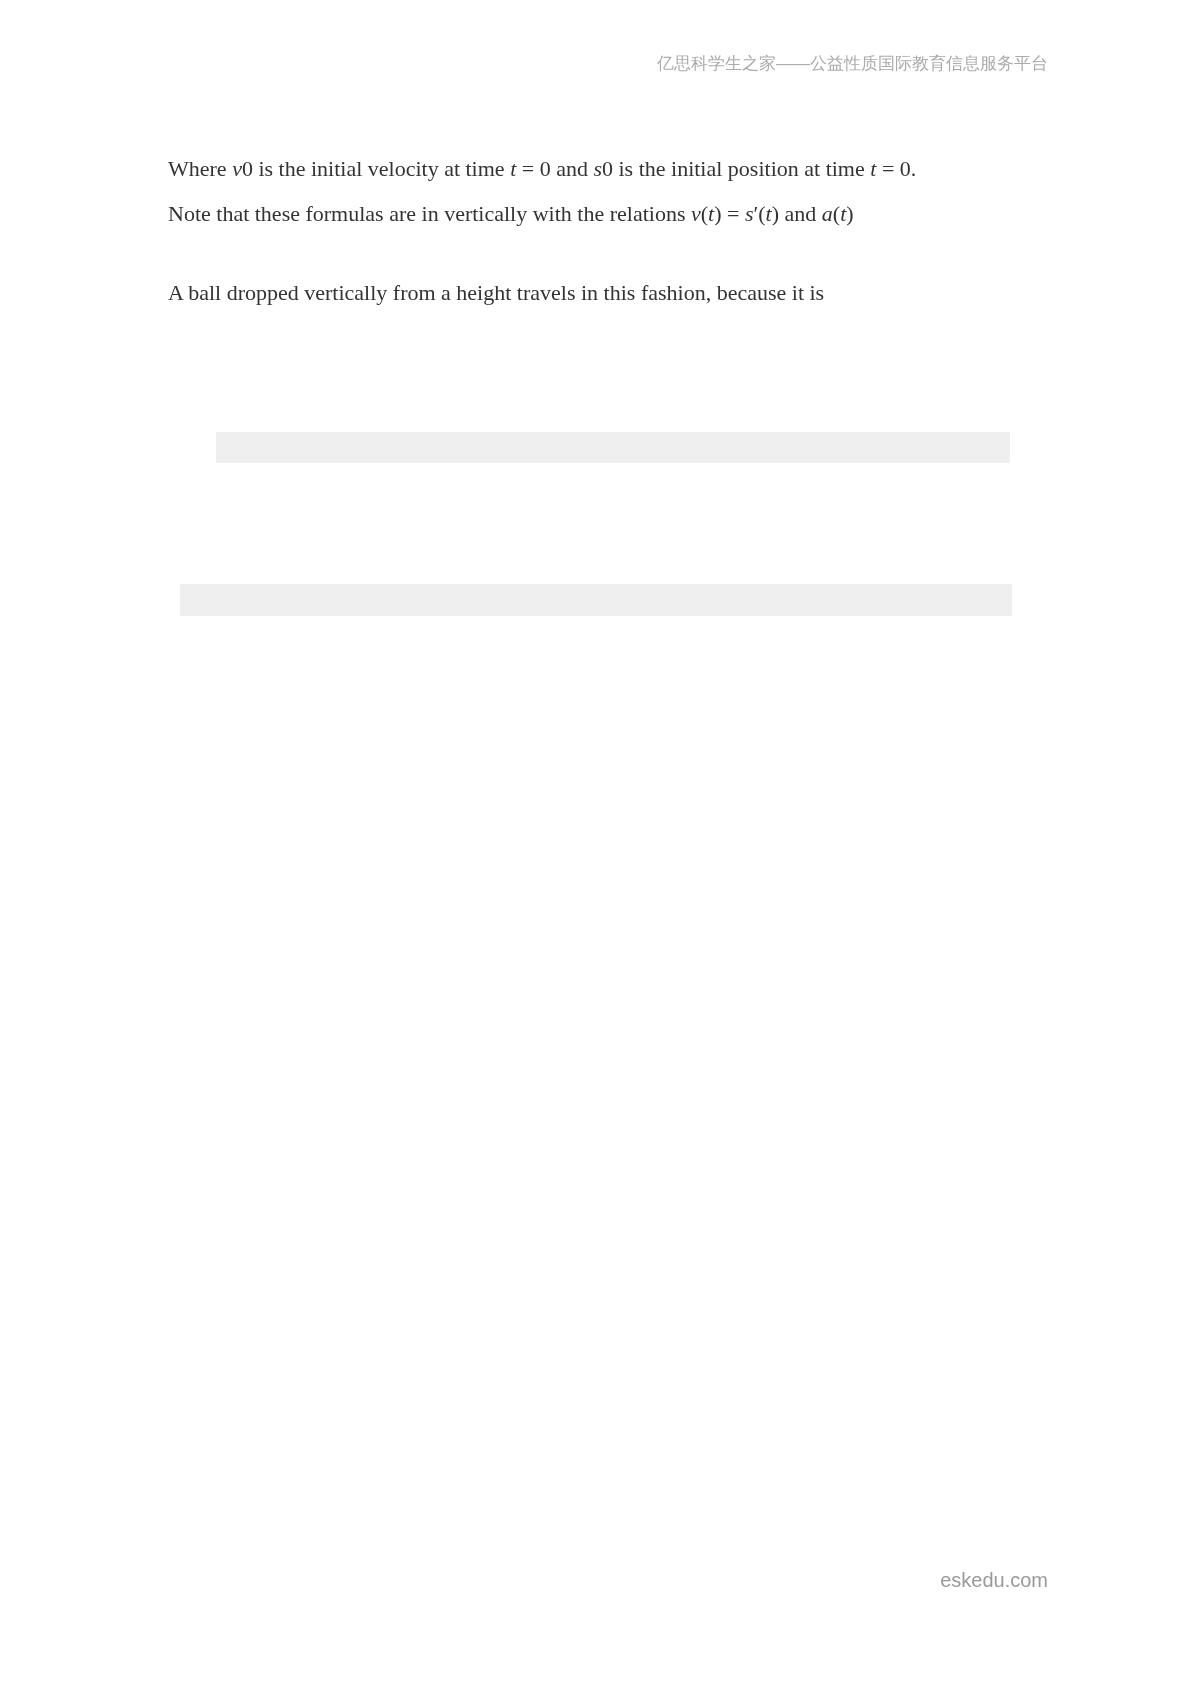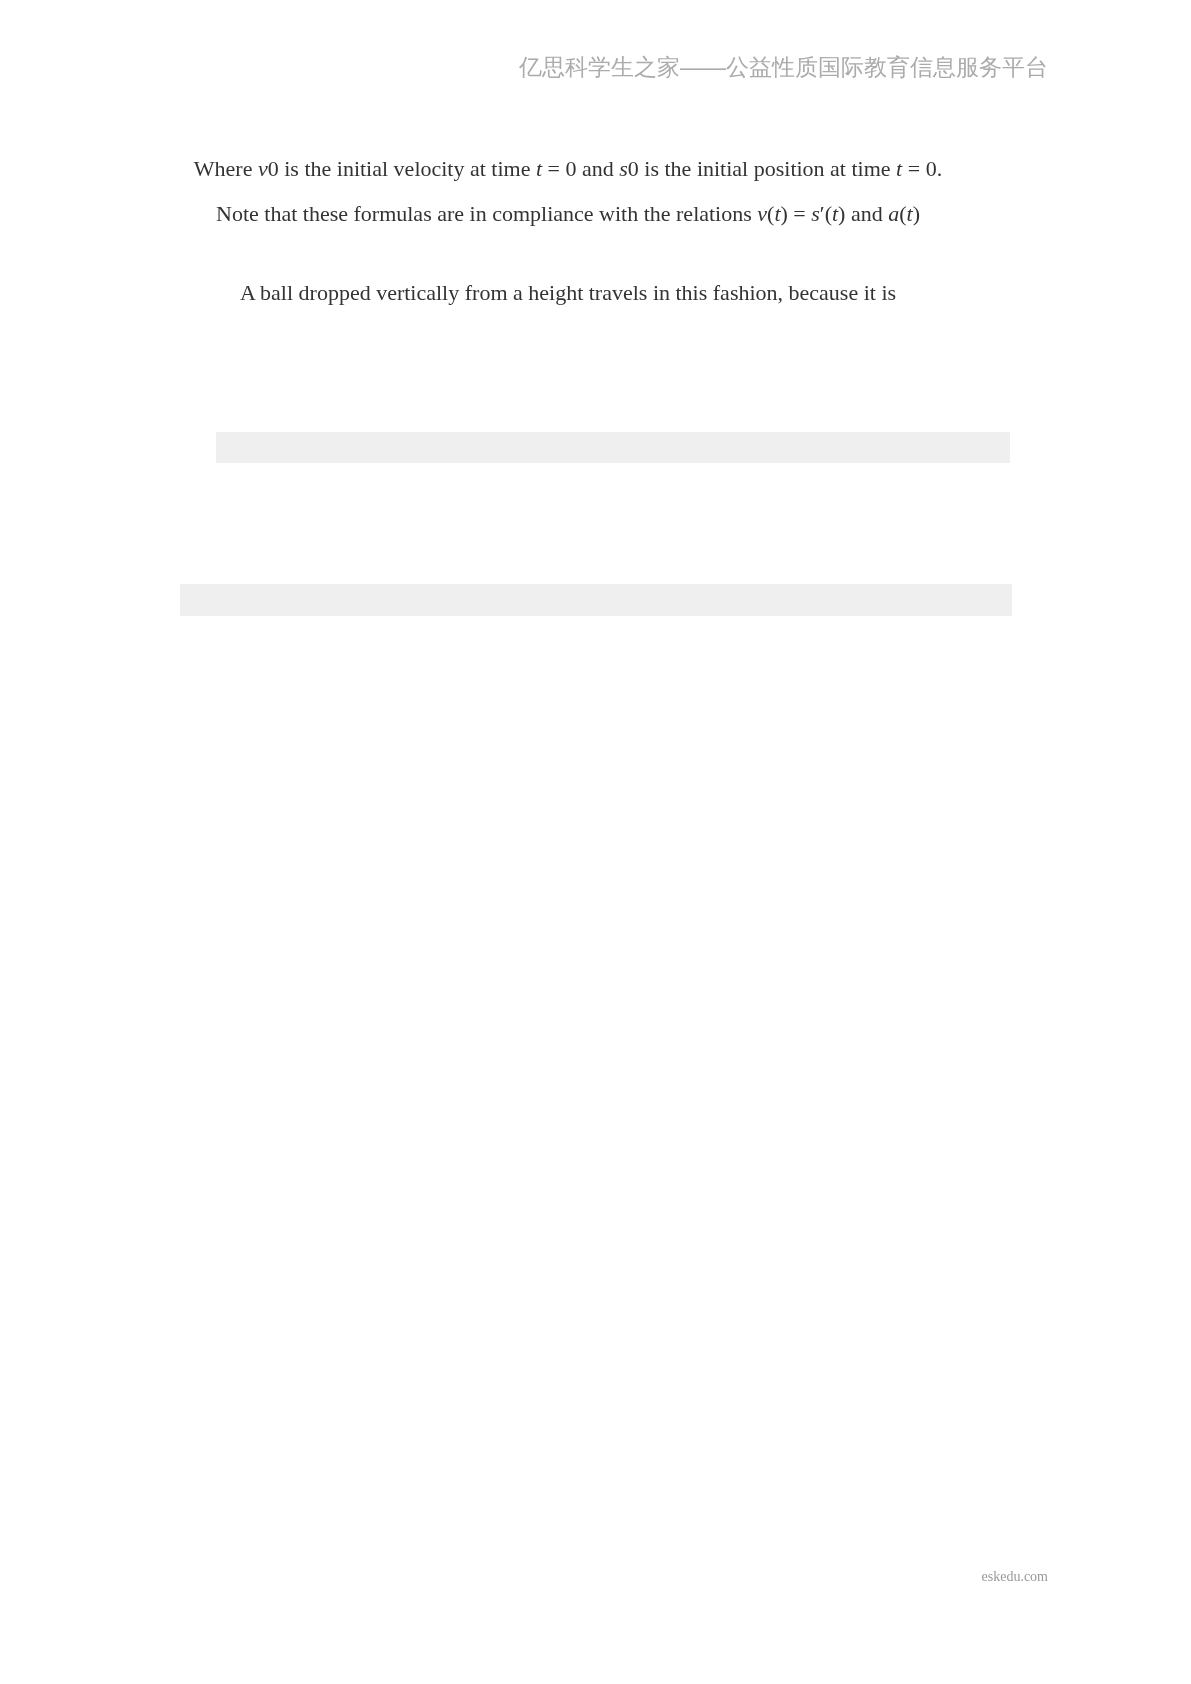--- a/index.html
+++ b/index.html
@@ -13,39 +13,38 @@
     height: 1684px;
     background: #ffffff;
     overflow: hidden;
     font-family: "Liberation Serif", serif;
   }
   .page-header {
     position: absolute;
     top: 52px;
     right: 143px;
     font-family: "Liberation Sans", sans-serif;
-    font-size: 23px;
+    font-size: 17px;
     color: #ababab;
     white-space: nowrap;
   }
   .doc-body {
     position: absolute;
     left: 168px;
     top: 146px;
     width: 800px;
     color: #333333;
     font-size: 22px;
     line-height: 45px;
   }
   .para { margin: 0; padding: 0; }
   .para + .para { margin-top: 34px; }
   .line {
     display: block;
     white-space: nowrap;
-    text-align: center;
   }
   .italic { font-style: italic; }
   .placeholder {
     position: absolute;
     background: #efefef;
   }
   .placeholder-1 {
     left: 216px;
     top: 432px;
     width: 794px;
@@ -54,39 +53,39 @@
   .placeholder-2 {
     left: 180px;
     top: 584px;
     width: 832px;
     height: 32px;
   }
   .page-footer {
     position: absolute;
     top: 1569px;
     right: 143px;
-    font-family: Liberation Serif, serif;
-    font-size: 14px;
+    font-family: Liberation Sans, sans-serif;
+    font-size: 20px;
     color: #999999;
     white-space: nowrap;
   }
 </style>
 </head>
 <body>
 
 <div class="page">
 
   <div class="page-header">
     <span>亿思科学生之家——公益性质国际教育信息服务平台</span>
   </div>
 
   <div class="doc-body">
     <div class="para">
       <span class="line"><span>Where </span><span class="italic">v</span><span>0 is the initial velocity at time </span><span class="italic">t</span><span> = 0 and </span><span class="italic">s</span><span>0 is the initial position at time </span><span class="italic">t</span><span> = 0.</span></span>
-      <span class="line"><span>Note that these formulas are in compliance with the relations </span><span class="italic">v</span><span>(</span><span class="italic">t</span><span>) = </span><span class="italic">s</span><span>′(</span><span class="italic">t</span><span>) and </span><span class="italic">a</span><span>(</span><span class="italic">t</span><span>)</span></span>
+      <span class="line"><span>Note that these formulas are in vertically with the relations </span><span class="italic">v</span><span>(</span><span class="italic">t</span><span>) = </span><span class="italic">s</span><span>′(</span><span class="italic">t</span><span>) and </span><span class="italic">a</span><span>(</span><span class="italic">t</span><span>)</span></span>
     </div>
     <div class="para">
       <span class="line"><span>A ball dropped vertically from a height travels in this fashion, because it is</span></span>
     </div>
   </div>
 
   <div class="placeholder placeholder-1"></div>
 
   <div class="placeholder placeholder-2"></div>
 

